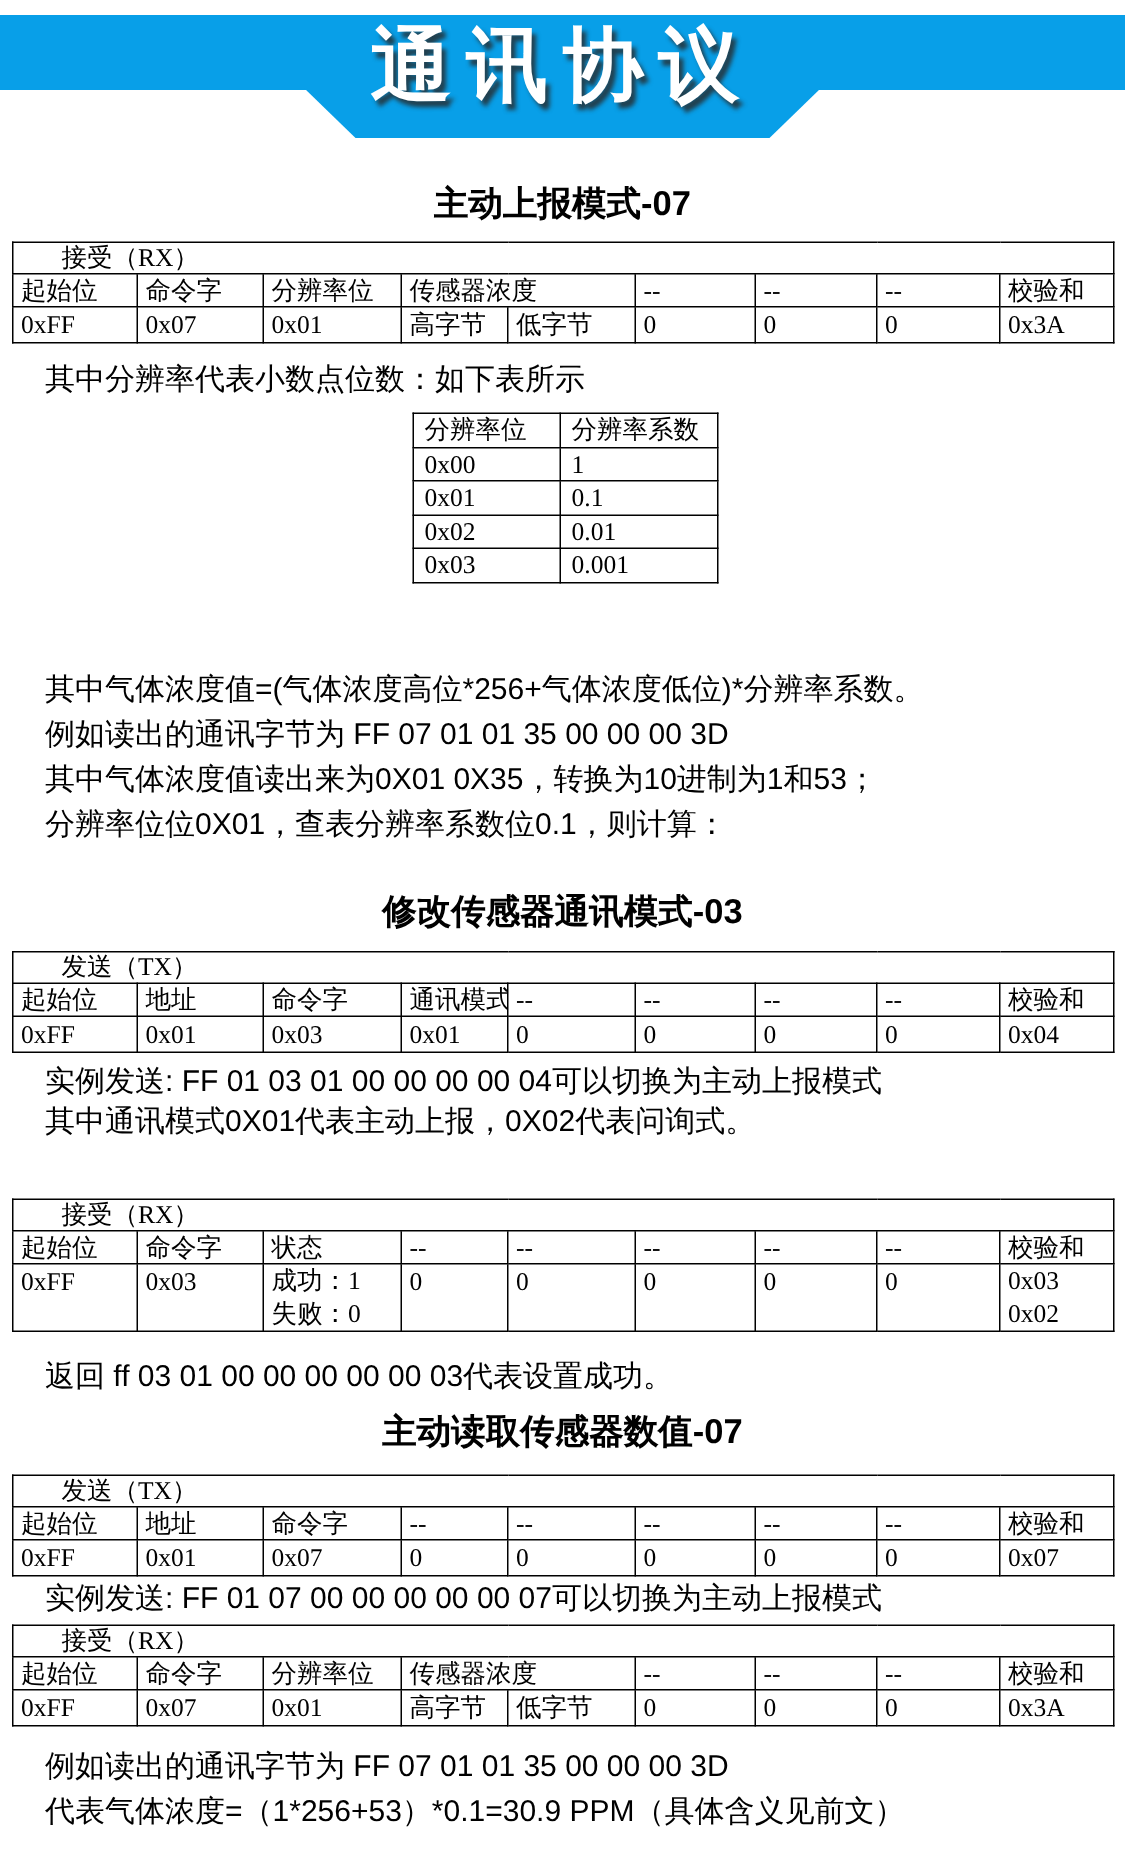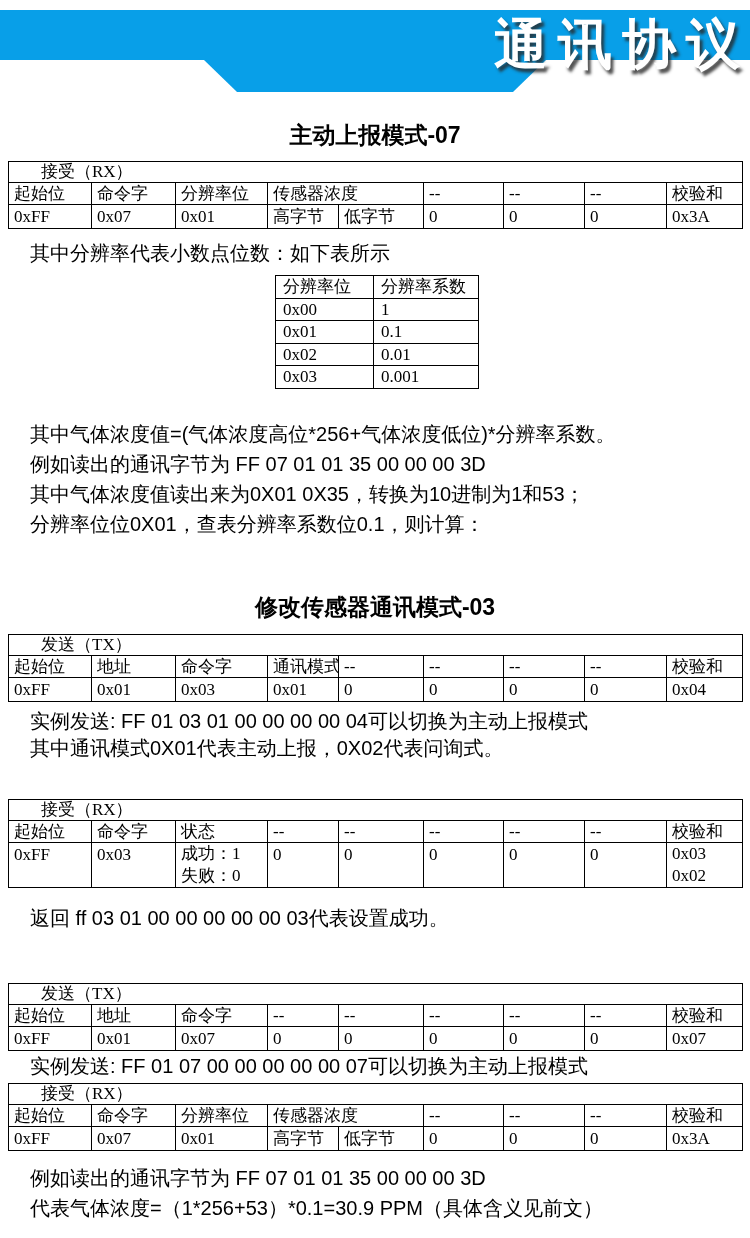--- a/index.html
+++ b/index.html
@@ -12,21 +12,21 @@
   .banner-bar {
     position:absolute; top:10px; left:0; width:750px; height:50px;
     background:#089fe8;
   }
   .banner-trap {
     position:absolute; top:59px; left:203px; width:344px; height:33px;
     background:#089fe8;
     clip-path:polygon(0 0, 344px 0, 310px 33px, 34px 33px);
   }
   .banner-title {
-    position:absolute; top:14px; left:0; width:750px; text-align:right;
+    position:absolute; top:14px; left:0; width:750px; text-align:center;
     font-size:54px; line-height:60px; font-weight:bold; color:#ffffff;
     letter-spacing:10px; z-index:3;
     text-shadow:3px 4px 3px rgba(40,40,40,0.8);
   }
   
   .sec-heading {
     position:absolute; left:0; width:750px; text-align:center;
     font-size:23px; font-weight:bold; line-height:26px;
   }
   .note {
@@ -136,21 +136,21 @@
       <td>0x02</td>
       <td>0.01</td>
     </tr>
     <tr>
       <td>0x03</td>
       <td>0.001</td>
     </tr>
   </tbody>
     </table>
 
-  <div class="note para" style="top:419px">
+  <div class="note para" style="top:445px">
     <p class="para-line">其中气体浓度值=(气体浓度高位*256+气体浓度低位)*分辨率系数。</p>
     <p class="para-line">例如读出的通讯字节为 FF 07 01 01 35 00 00 00 3D</p>
     <p class="para-line">其中气体浓度值读出来为0X01 0X35，转换为10进制为1和53；</p>
     <p class="para-line">分辨率位位0X01，查表分辨率系数位0.1，则计算：</p>
   </div>
 
   <div class="sec-heading" style="top:594px">修改传感器通讯模式-03</div>
 
   <table class="ptable" style="top:634px">
     <colgroup>
@@ -240,20 +240,21 @@
       <td class="two-line">
         <div>0x03</div>
         <div>0x02</div>
       </td>
     </tr>
   </tbody>
     </table>
 
   <div class="note" style="top:905px">返回 ff 03 01 00 00 00 00 00 03代表设置成功。</div>
 
+  <div class="sec-heading" style="top:941px">主动读取传感器数值-07</div>
 
   <table class="ptable" style="top:983px">
     <colgroup>
         <col class="c1">
         <col class="c2">
         <col class="c3">
         <col class="c4">
         <col class="c5">
         <col class="c6">
         <col class="c7">

